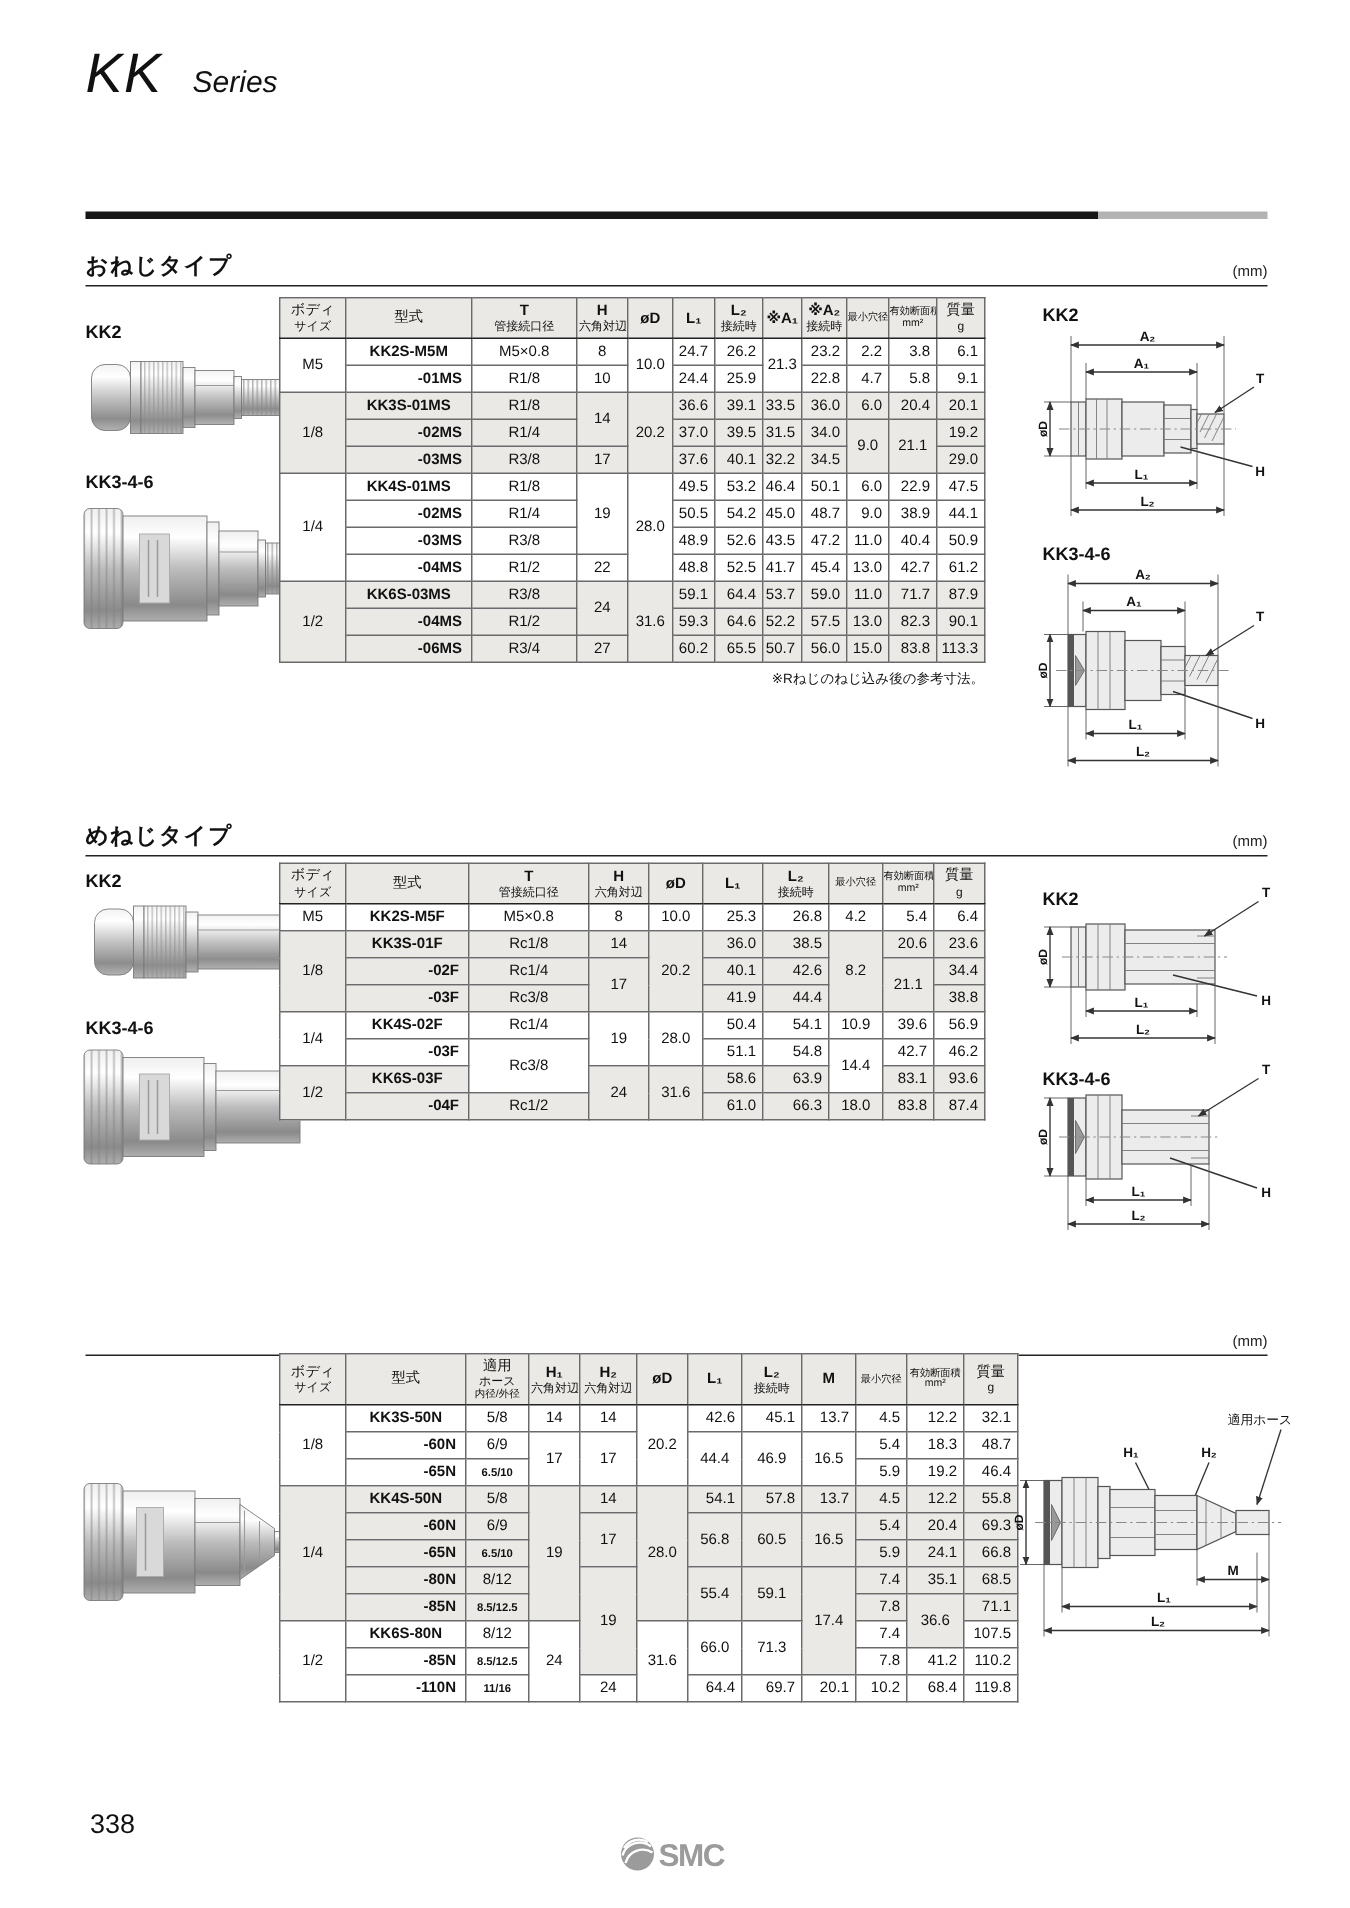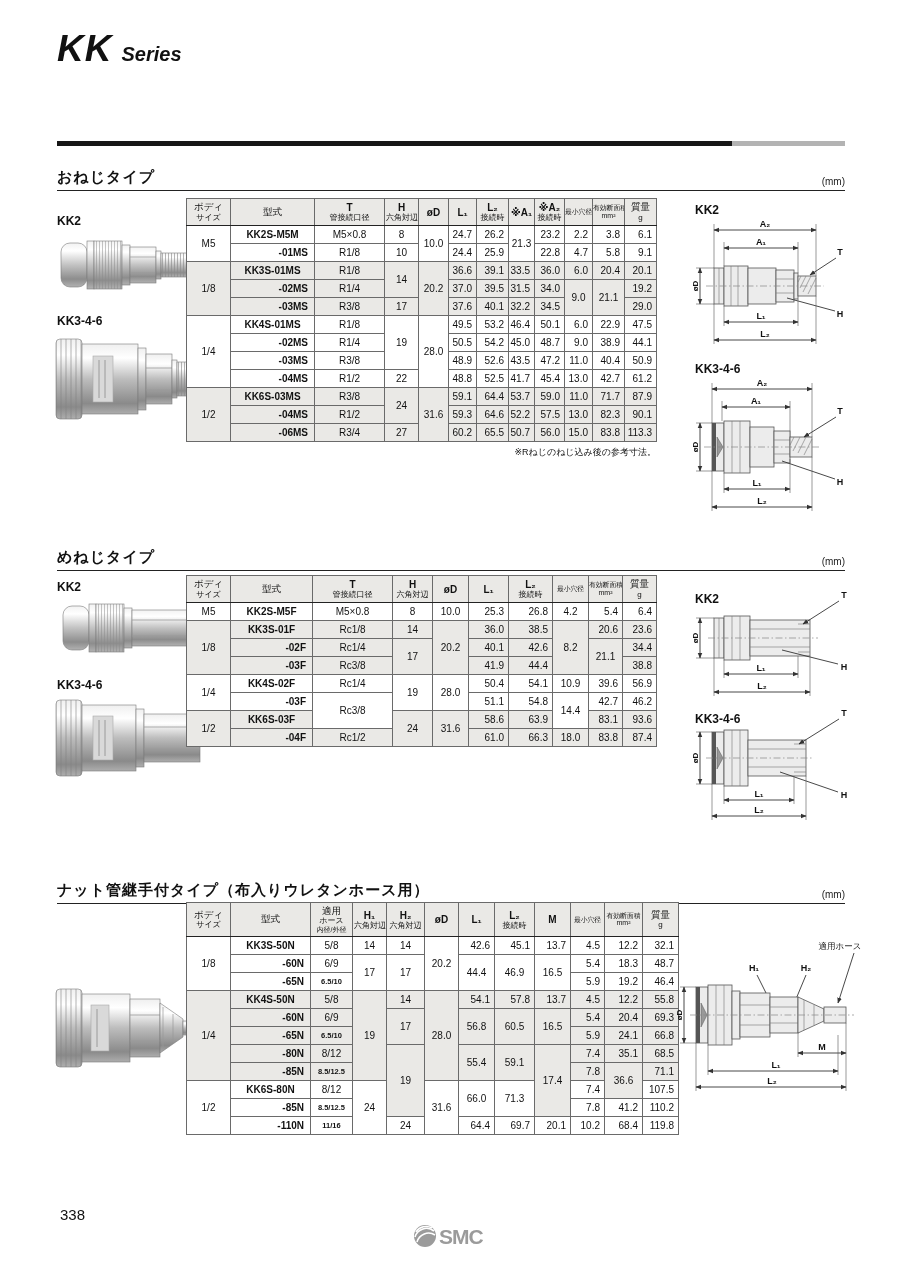--- a/index.html
+++ b/index.html
@@ -1,21 +1,21 @@
 <!DOCTYPE html>
 <html><head>
 <meta charset="utf-8">
 <style>
   html,body{margin:0;padding:0;background:#fff;}
   .page{position:relative;width:900px;height:1272px;background:#ffffff;overflow:hidden;
         font-family:"Liberation Sans","DejaVu Sans",sans-serif;color:#111;}
   .abs{position:absolute;}
 
   
-  .series-title{display:flex;align-items:baseline;gap:9px;font-style:italic;font-weight:bold;}
+  .series-title{display:flex;align-items:baseline;gap:20px;font-style:italic;font-weight:normal;}
   .series-kk{font-size:37px;letter-spacing:1px;}
   .series-word{font-size:20px;}
   .main-title{font-size:19px;font-weight:bold;letter-spacing:1px;}
   .rule-black{background:#161616;height:5px;}
   .rule-gray{background:#b3b3b3;height:5px;}
 
   
   .sec-label{font-size:15px;font-weight:bold;letter-spacing:1px;}
   .unit-label{font-size:10px;color:#222;}
   .rule-thin{height:1px;background:#222;}
@@ -50,21 +50,21 @@
   svg text.dimS{font-size:8px;font-weight:bold;fill:#111;}
   svg text.jp{font-size:8.5px;fill:#111;font-weight:normal;}
   svg .ext{stroke:#555;stroke-width:0.6;}
   svg .dl{stroke:#333;stroke-width:0.9;fill:none;}
   svg .bod{fill:#ececec;stroke:#555;stroke-width:0.8;}
   svg .inl{stroke:#777;stroke-width:0.6;}
   svg .cl{stroke:#888;stroke-width:0.7;stroke-dasharray:7 2.5 1.5 2.5;}
   svg .hat{stroke:#777;stroke-width:0.6;}
 
   
-  .page-num{font-size:15px;}
+  .page-num{font-size:18px;}
 </style>
 </head>
 <body>
 
 <div class="page">
 
   <div class="abs series-title" style="left:57px;top:28px;">
     <span class="series-kk">KK</span>
     <span class="series-word">Series</span>
   </div>
@@ -675,21 +675,20 @@
     <line class="ext" x1="22" y1="86" x2="22" y2="104"></line>
       <line class="ext" x1="92" y1="76" x2="92" y2="104"></line>
     <line class="dl" x1="22" y1="100" x2="92" y2="100" marker-start="url(#ar4)" marker-end="url(#ar4)"></line>
     <text class="dim" x="57" y="97" text-anchor="middle">L₁</text>
     <line class="ext" x1="10" y1="84" x2="10" y2="120"></line>
       <line class="ext" x1="104" y1="76" x2="104" y2="120"></line>
     <line class="dl" x1="10" y1="116" x2="104" y2="116" marker-start="url(#ar4)" marker-end="url(#ar4)"></line>
     <text class="dim" x="57" y="113" text-anchor="middle">L₂</text>
   </svg>
 
-  <div class="abs sec-label" style="left:57px;top:881px;">ナット管継手付タイプ（布入りウレタンホース用）</div>
   <div class="abs unit-label" style="left:790px;top:889px;width:55px;text-align:right;">(mm)</div>
   <div class="abs rule-thin" style="left:57px;top:903px;width:788px;"></div>
 
   <svg class="abs" style="left:55px;top:985px;" width="140" height="88" viewBox="0 0 140 88">
     <rect x="1" y="4" width="26" height="78" rx="4" fill="url(#pg2)" stroke="#7a7a7a" stroke-width="0.6"></rect>
     <rect x="1" y="4" width="26" height="78" rx="4" fill="url(#kp2)" opacity="0.5"></rect>
     <rect x="27" y="9" width="48" height="68" fill="url(#pg2)" stroke="#7a7a7a" stroke-width="0.6"></rect>
     <rect x="36" y="20" width="18" height="46" fill="#d9d9d9" stroke="#a8a8a8" stroke-width="0.6"></rect>
     <line x1="42" y1="24" x2="42" y2="62" stroke="#9a9a9a" stroke-width="1"></line>
     <rect x="75" y="14" width="30" height="58" fill="url(#pg2)" stroke="#7a7a7a" stroke-width="0.6"></rect>

